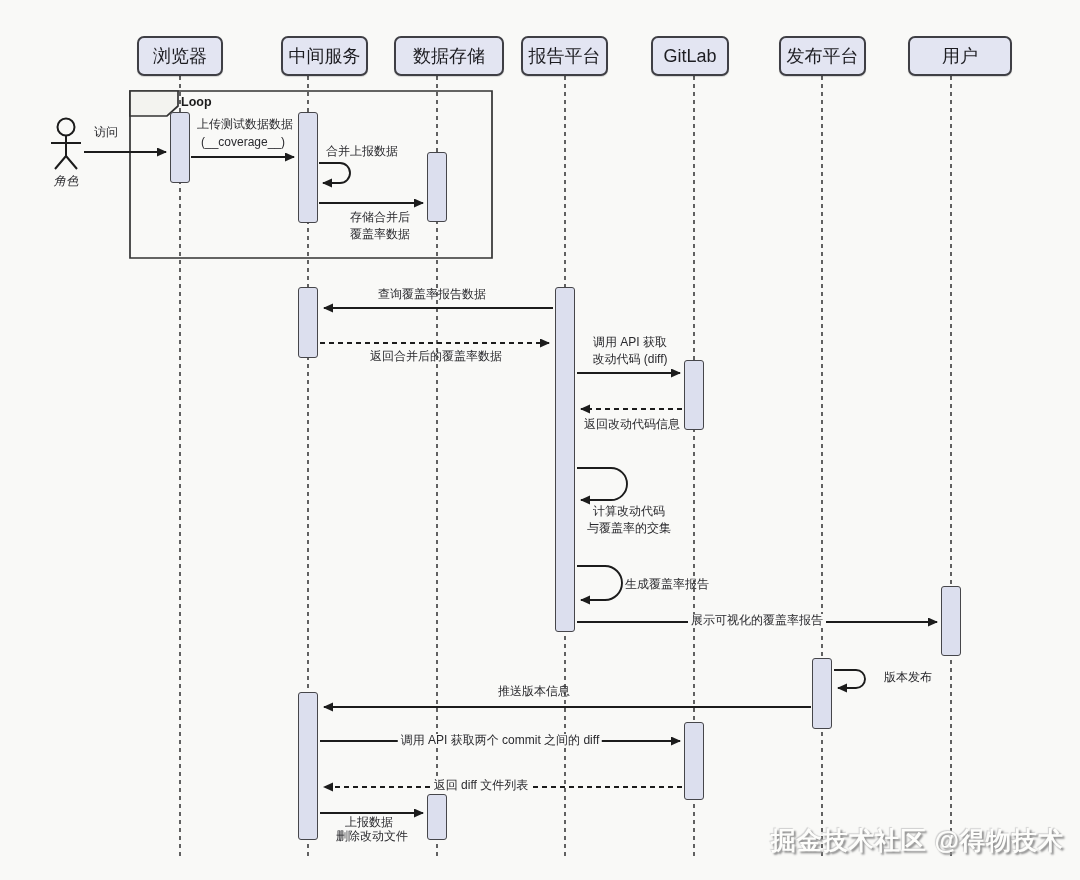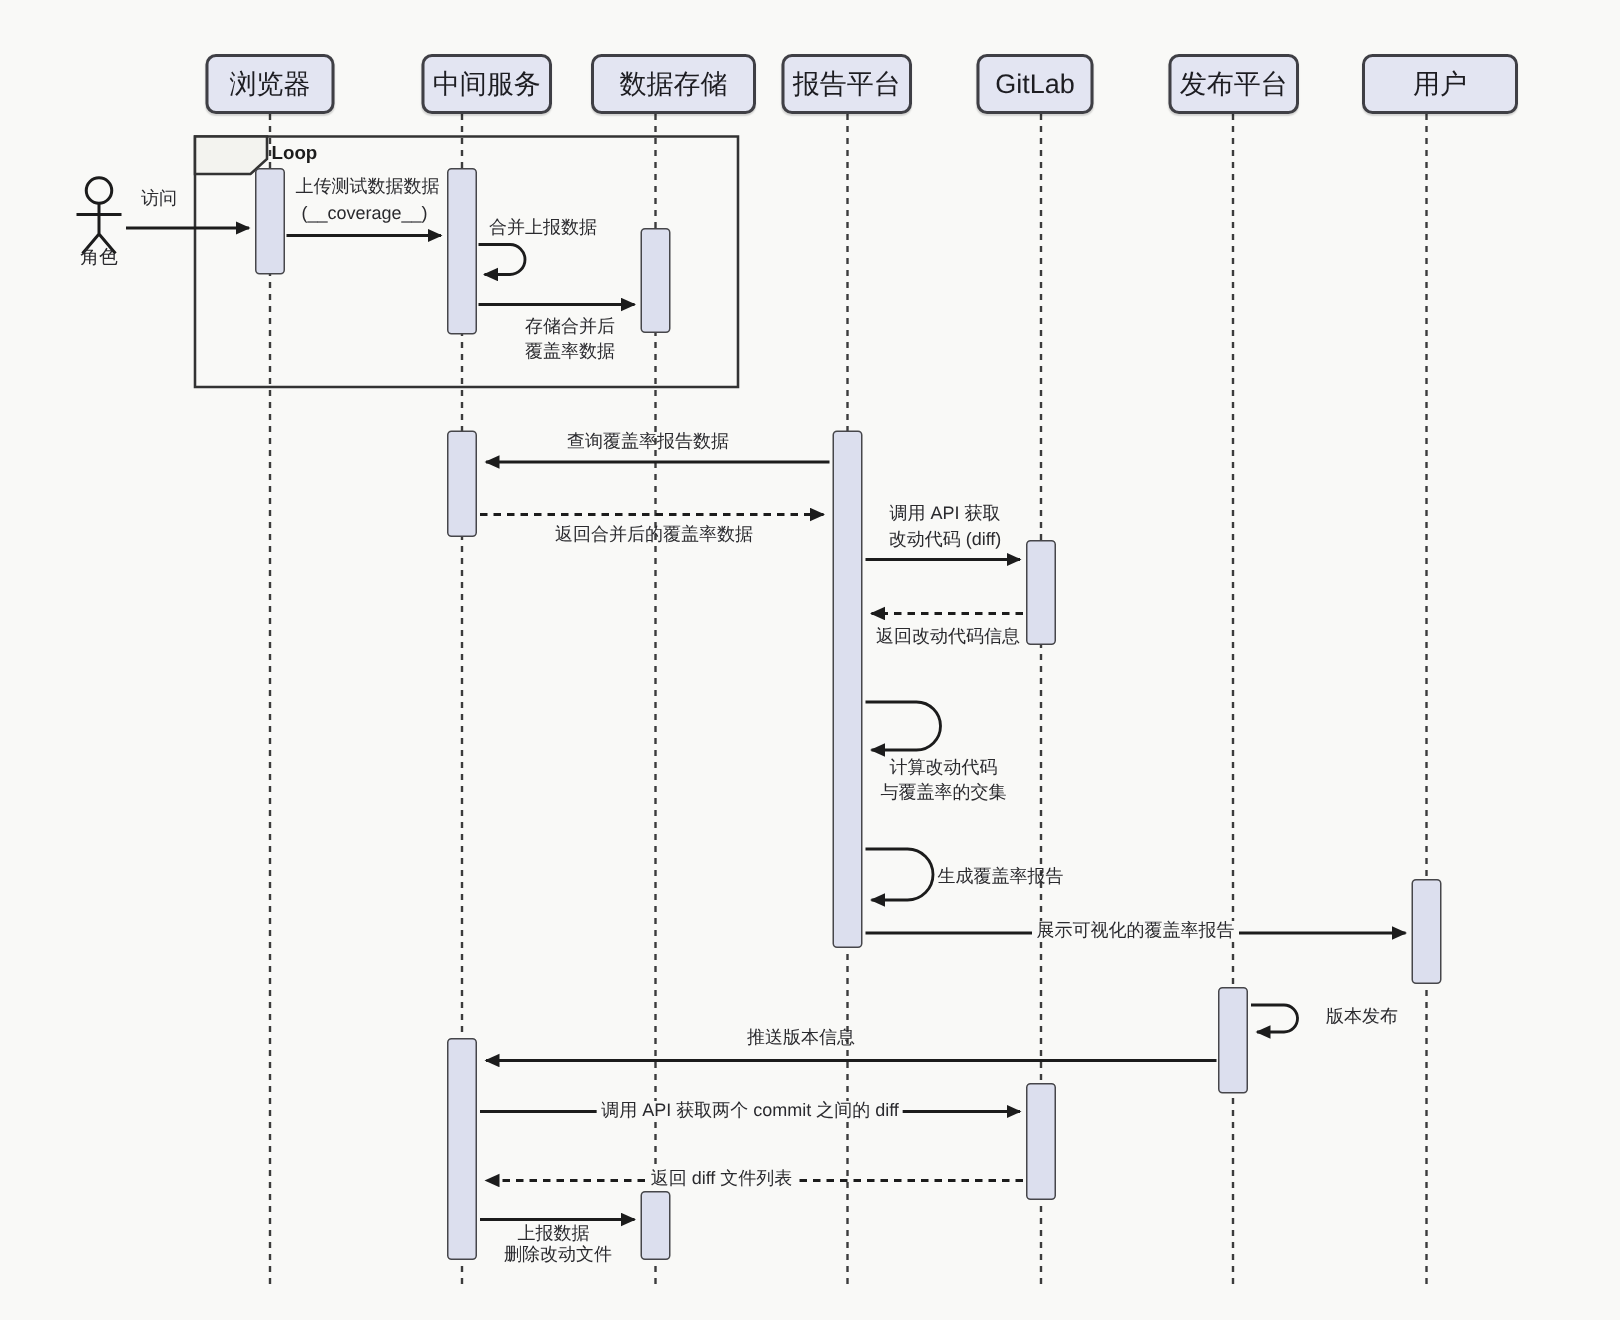--- a/index.html
+++ b/index.html
@@ -136,21 +136,21 @@
       <path d="M577,622 L937,622" marker-end="url(#ah)"></path>
       <path d="M834,670 h22 a9,9 0 1 1 0,18 h-18" marker-end="url(#ah)"></path>
       <path d="M811,707 L324,707" marker-end="url(#ah)"></path>
       <path d="M320,741 L680,741" marker-end="url(#ah)"></path>
       <path d="M682,787 L324,787" stroke-dasharray="5 4" marker-end="url(#ah)"></path>
       <path d="M320,813 L423,813" marker-end="url(#ah)"></path>
     </g>
   </svg>
 
   <span class="lbl-left" style="left:137px;top:95px;">Loop</span>
-  <span class="lbl actor-label" style="left:66px;top:164px;">角色</span>
+  <span class="lbl actor-label" style="left:66px;top:174px;font-style:italic;">角色</span>
 
   <span class="lbl" style="left:106px;top:126px;">访问</span>
   <span class="lbl" style="left:245px;top:118px;">上传测试数据数据</span>
   <span class="lbl" style="left:243px;top:136px;">(__coverage__)</span>
   <span class="lbl" style="left:362px;top:145px;">合并上报数据</span>
   <span class="lbl" style="left:380px;top:211px;">存储合并后</span>
   <span class="lbl" style="left:380px;top:228px;">覆盖率数据</span>
 
   <span class="lbl" style="left:432px;top:288px;">查询覆盖率报告数据</span>
   <span class="lbl" style="left:436px;top:350px;">返回合并后的覆盖率数据</span>
@@ -163,13 +163,14 @@
   <span class="lbl" style="left:667px;top:578px;">生成覆盖率报告</span>
   <span class="lbl onln" style="left:757px;top:614px;">展示可视化的覆盖率报告</span>
 
   <span class="lbl" style="left:908px;top:671px;">版本发布</span>
   <span class="lbl" style="left:534px;top:685px;">推送版本信息</span>
   <span class="lbl onln" style="left:500px;top:734px;">调用 API 获取两个 commit 之间的 diff</span>
   <span class="lbl onln" style="left:481px;top:779px;">返回 diff 文件列表</span>
   <span class="lbl onln" style="left:372px;top:830px;">删除改动文件</span>
   <span class="lbl onln" style="left:369px;top:816px;">上报数据</span>
 
+  <div class="watermark">掘金技术社区 @得物技术</div>
 </div>
 
 </body></html>

